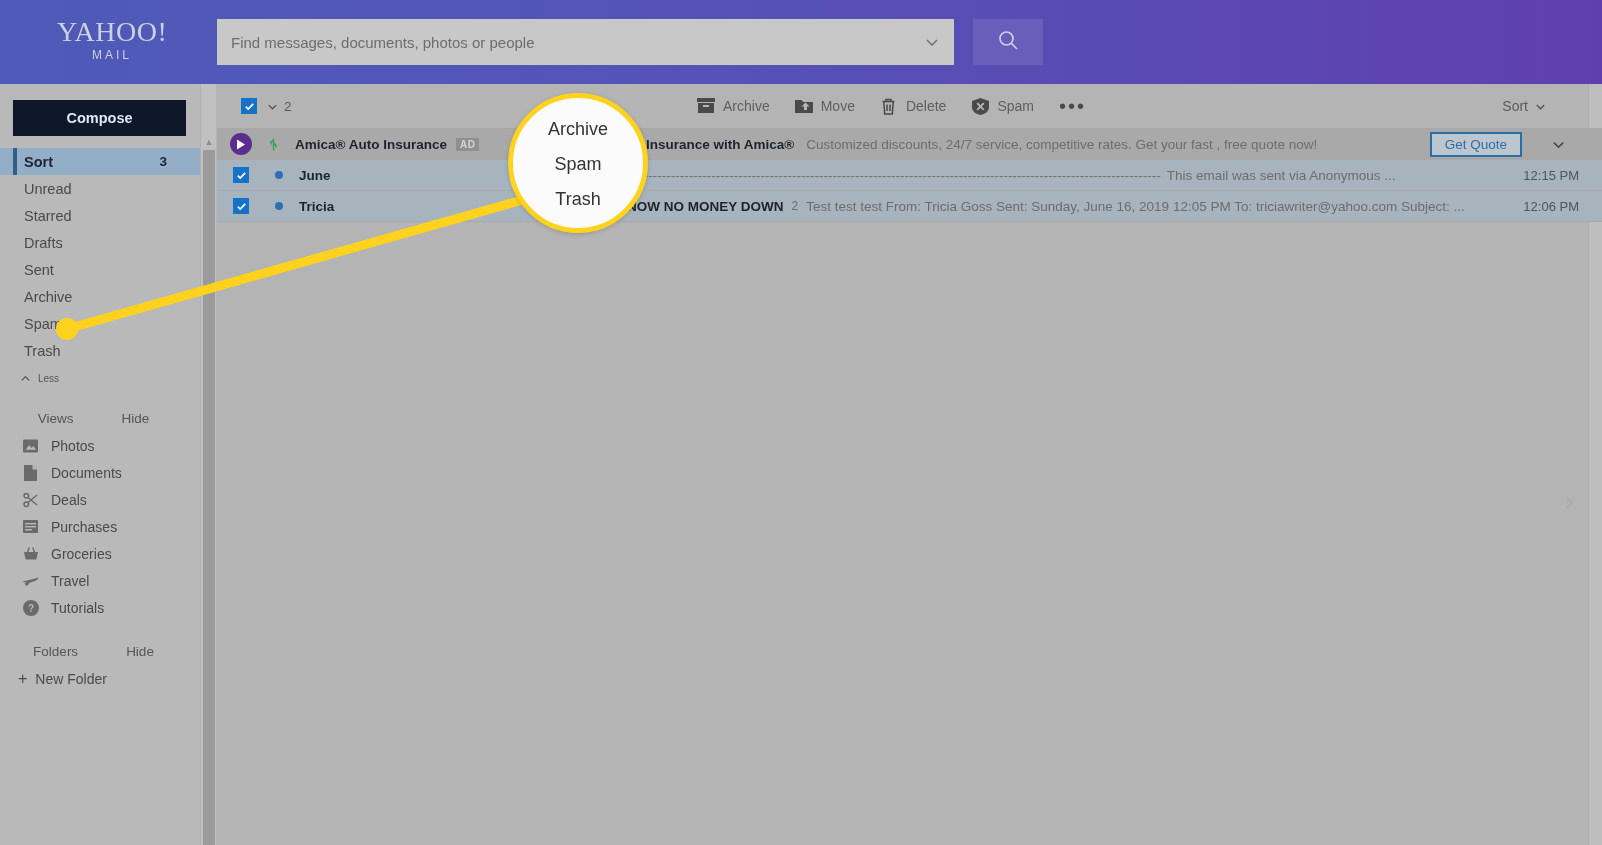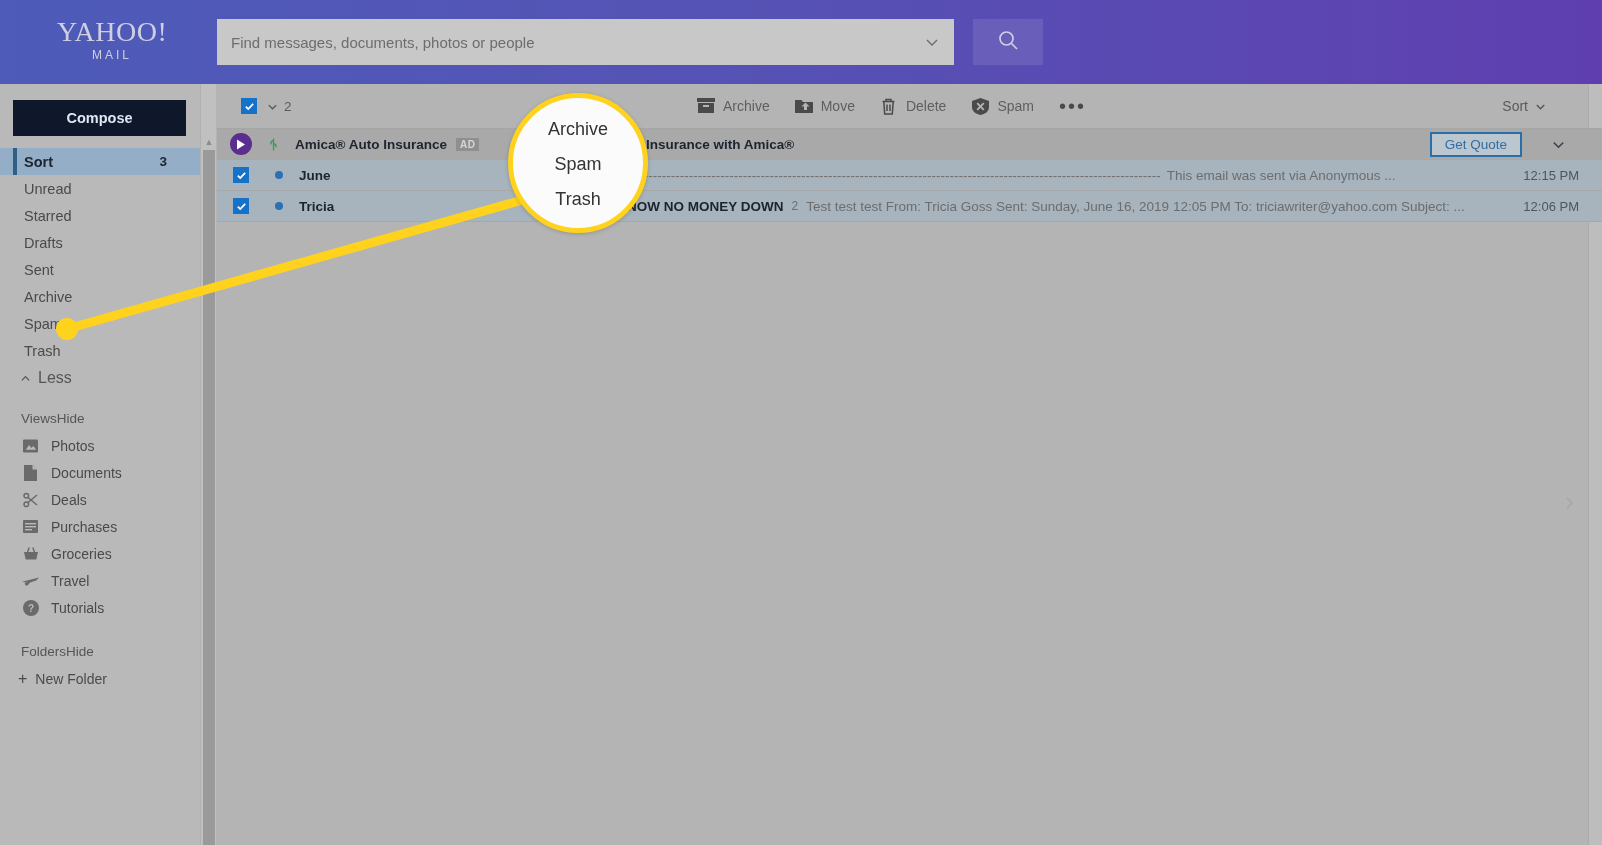--- a/index.html
+++ b/index.html
@@ -73,26 +73,27 @@
   .folder-item.active::before {
     content: ""; position: absolute; left: 13px; top: 0;
     width: 4px; height: 27px; background: #2f5e86;
   }
   .folder-count {
     position: absolute; right: 33px; font-size: 13.5px;
     font-weight: bold; color: #1c2430;
   }
   .less-row {
     height: 28px; display: flex; align-items: center; gap: 7px;
-    padding-left: 20px; font-size: 16px; color: #555; cursor: pointer;
+    padding-left: 20px; font-size: 10px; color: #555; cursor: pointer;
   }
   .sect-head {
     height: 28px; display: flex; align-items: center;
     padding: 0 34px 0 21px; font-size: 13.5px; color: #555;
-    justify-content: flex-start;
+    justify-content: center;
+    gap: 48px;
   }
   .sect-hide { font-size: 13.5px; color: #555; cursor: pointer; }
   .view-item {
     height: 27px; display: flex; align-items: center; gap: 12px;
     padding-left: 22px; font-size: 14px; color: #4a4a4a; cursor: pointer;
   }
   .vicon { width: 17px; height: 17px; flex: 0 0 17px; color: #6a6a6a;
            display:flex; align-items:center; justify-content:center; }
   .newfolder {
     height: 28px; display: flex; align-items: center; gap: 8px;
@@ -470,20 +471,21 @@
         <span class="leaf-ic">
           <svg width="15" height="15" viewBox="0 0 15 15" fill="none" stroke="#2e9e52" stroke-width="1.3">
             <path d="M7.5 1.5 V13.5"></path>
               <path d="M7.5 4 C5 4 4 6 5.5 7.2"></path>
               <path d="M7.5 7 C10 7 11 9 9.5 10.2"></path>
           </svg>
         </span>
         <span class="ad-sender">Amica® Auto Insurance</span>
         <span class="ad-badge">AD</span>
         <span class="subject" style="margin-left:150px">to Insurance with Amica®</span>
+        <span class="snippet">Customized discounts, 24/7 service, competitive rates. Get your fast , free quote now!</span>
         <button class="getquote">Get Quote</button>
         <span class="row-caret">
           <svg width="15" height="15" viewBox="0 0 16 16" fill="none" stroke="#3d4450" stroke-width="1.6">
               <path d="M3 6 L8 11 L13 6"></path>
             </svg>
         </span>
       </div>
 
       <div class="row sel">
         <div class="row-cb">

